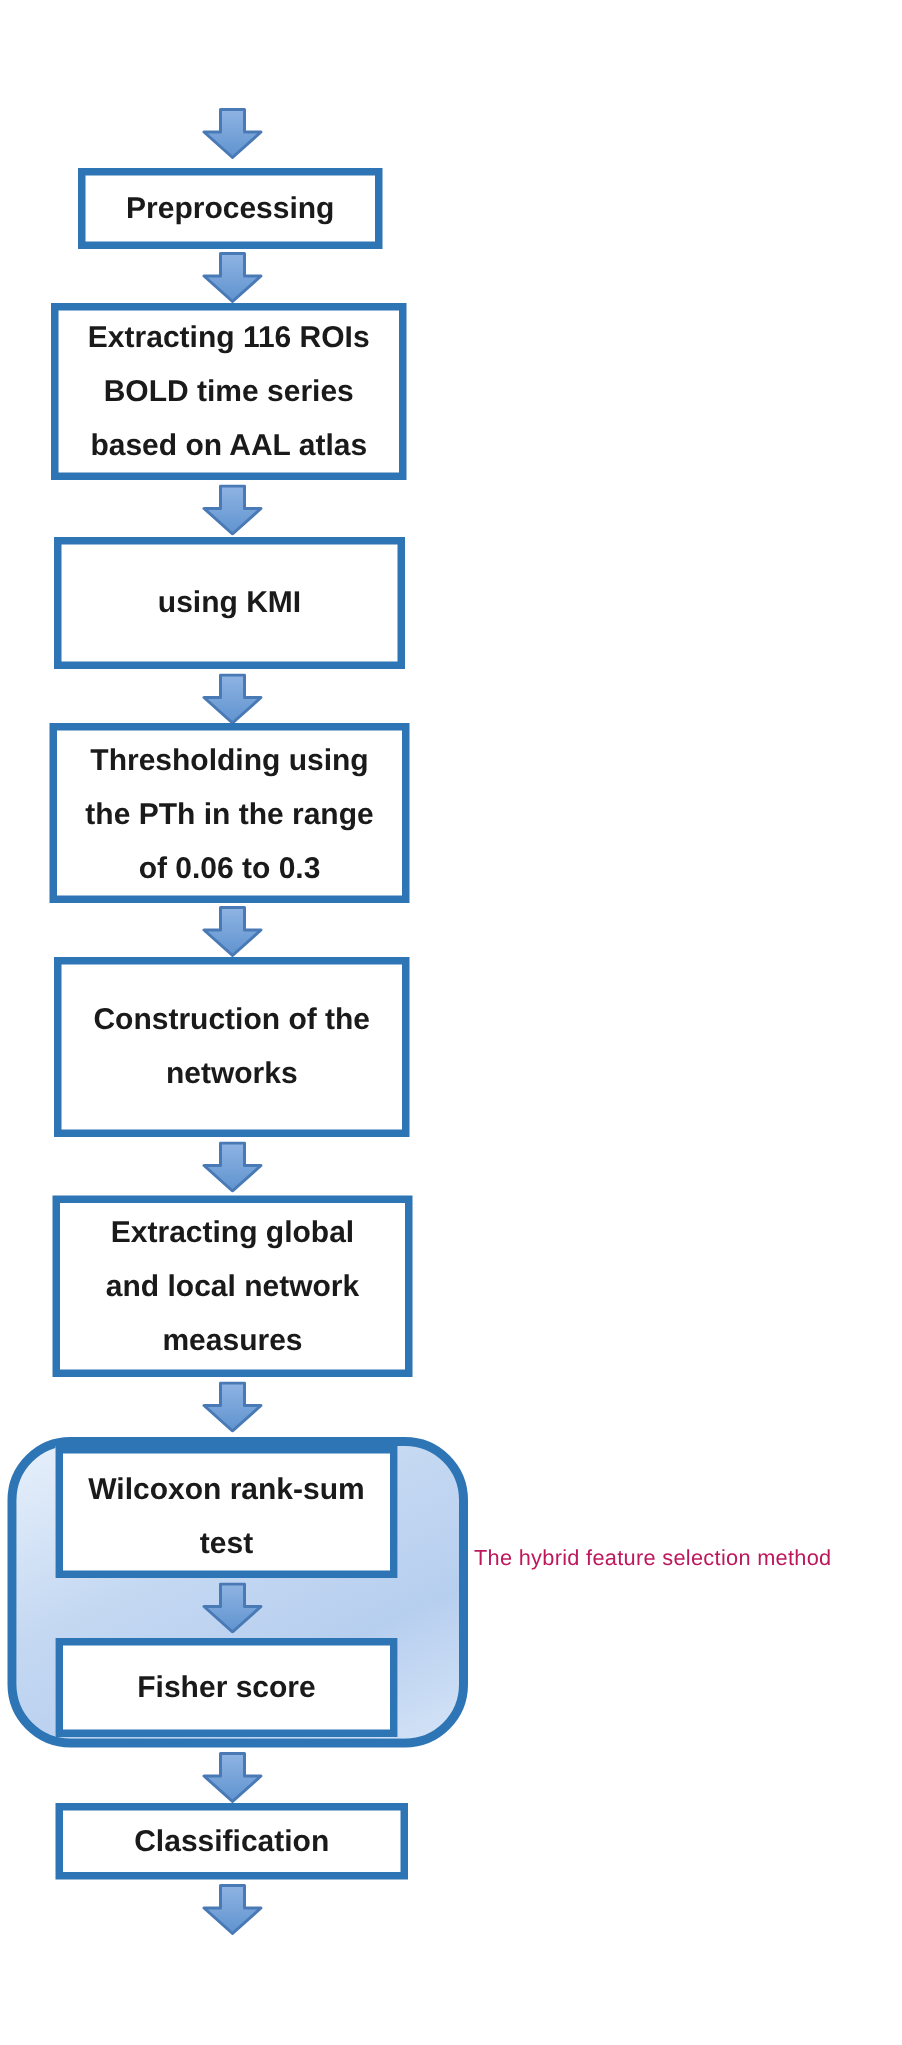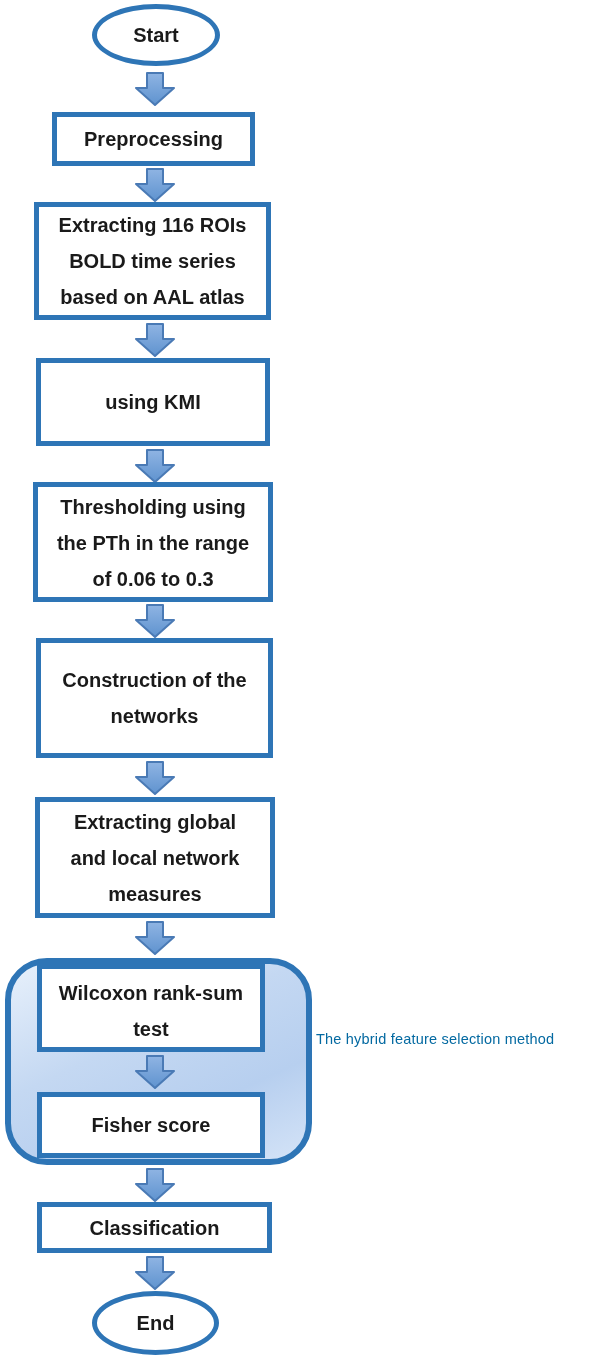--- a/index.html
+++ b/index.html
@@ -40,42 +40,39 @@
     width:44px;
     height:34px;
   }
   .annotation{
     position:absolute;
     left:316px;
     top:1031px;
     font-size:14.5px;
     line-height:17px;
     font-weight:400;
-    color:#0369a1;
+    color:#be185d;
     white-space:nowrap;
     letter-spacing:0.2px;
   }
 </style>
 </head>
 <body>
 
 <svg width="0" height="0" style="position:absolute" aria-hidden="true">
   <defs>
     <linearGradient id="agrad" x1="0" y1="0" x2="0" y2="1">
       <stop offset="0" stop-color="#8fb4e3"></stop>
       <stop offset="1" stop-color="#5f93cf"></stop>
     </linearGradient>
   </defs>
 </svg>
 
 <div class="stage">
 
-  <div class="node ellipse" style="left:92px;top:4px;width:128px;height:62px;">
-    <span class="ln">Start</span>
-  </div>
 
   <svg class="arrow" style="top:72px;" viewBox="0 0 44 34">
     <polygon points="14,1 30,1 30,16 41,16 22,33 3,16 14,16" fill="url(#agrad)" stroke="#4a7ab5" stroke-width="2" stroke-linejoin="round"></polygon>
   </svg>
 
   <div class="node" style="left:52px;top:112px;width:203px;height:54px;">
     <span class="ln">Preprocessing</span>
   </div>
 
   <svg class="arrow" style="top:168px;" viewBox="0 0 44 34">
@@ -151,17 +148,14 @@
   </svg>
 
   <div class="node" style="left:37px;top:1202px;width:235px;height:51px;">
     <span class="ln">Classification</span>
   </div>
 
   <svg class="arrow" style="top:1256px;" viewBox="0 0 44 34">
     <polygon points="14,1 30,1 30,16 41,16 22,33 3,16 14,16" fill="url(#agrad)" stroke="#4a7ab5" stroke-width="2" stroke-linejoin="round"></polygon>
   </svg>
 
-  <div class="node ellipse" style="left:92px;top:1291px;width:127px;height:64px;">
-    <span class="ln">End</span>
-  </div>
 
 </div>
 
 </body></html>

